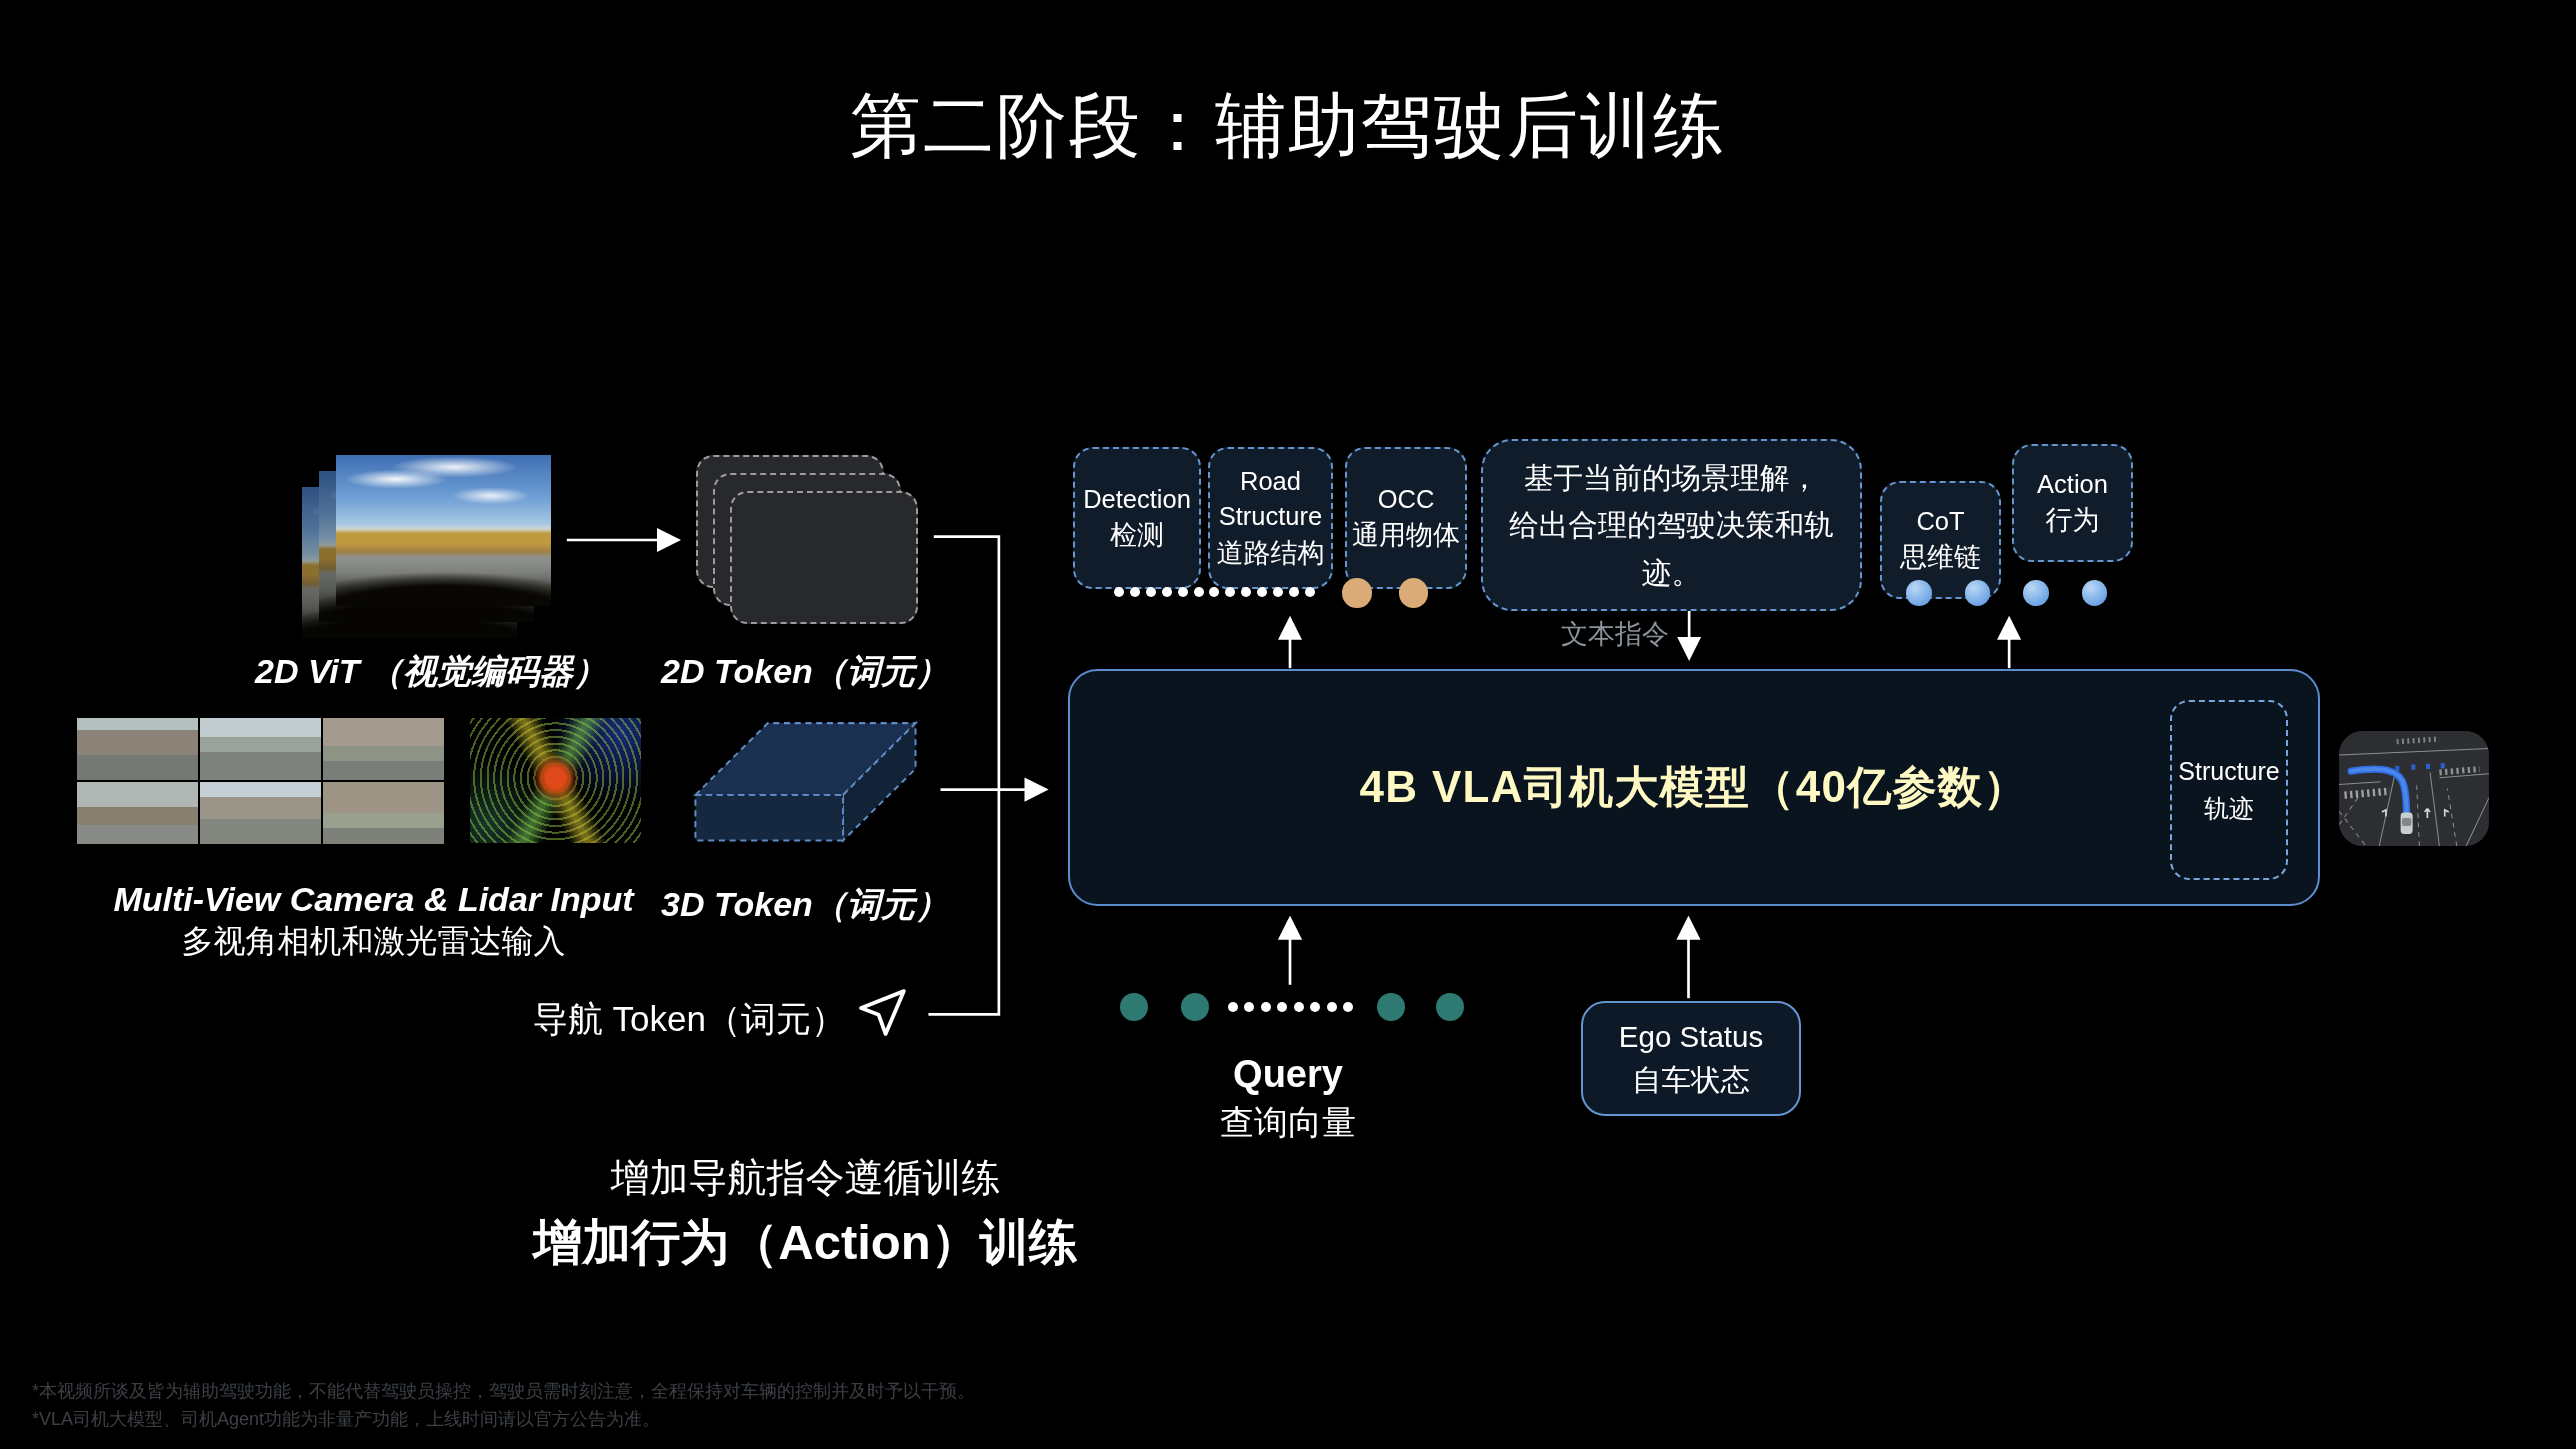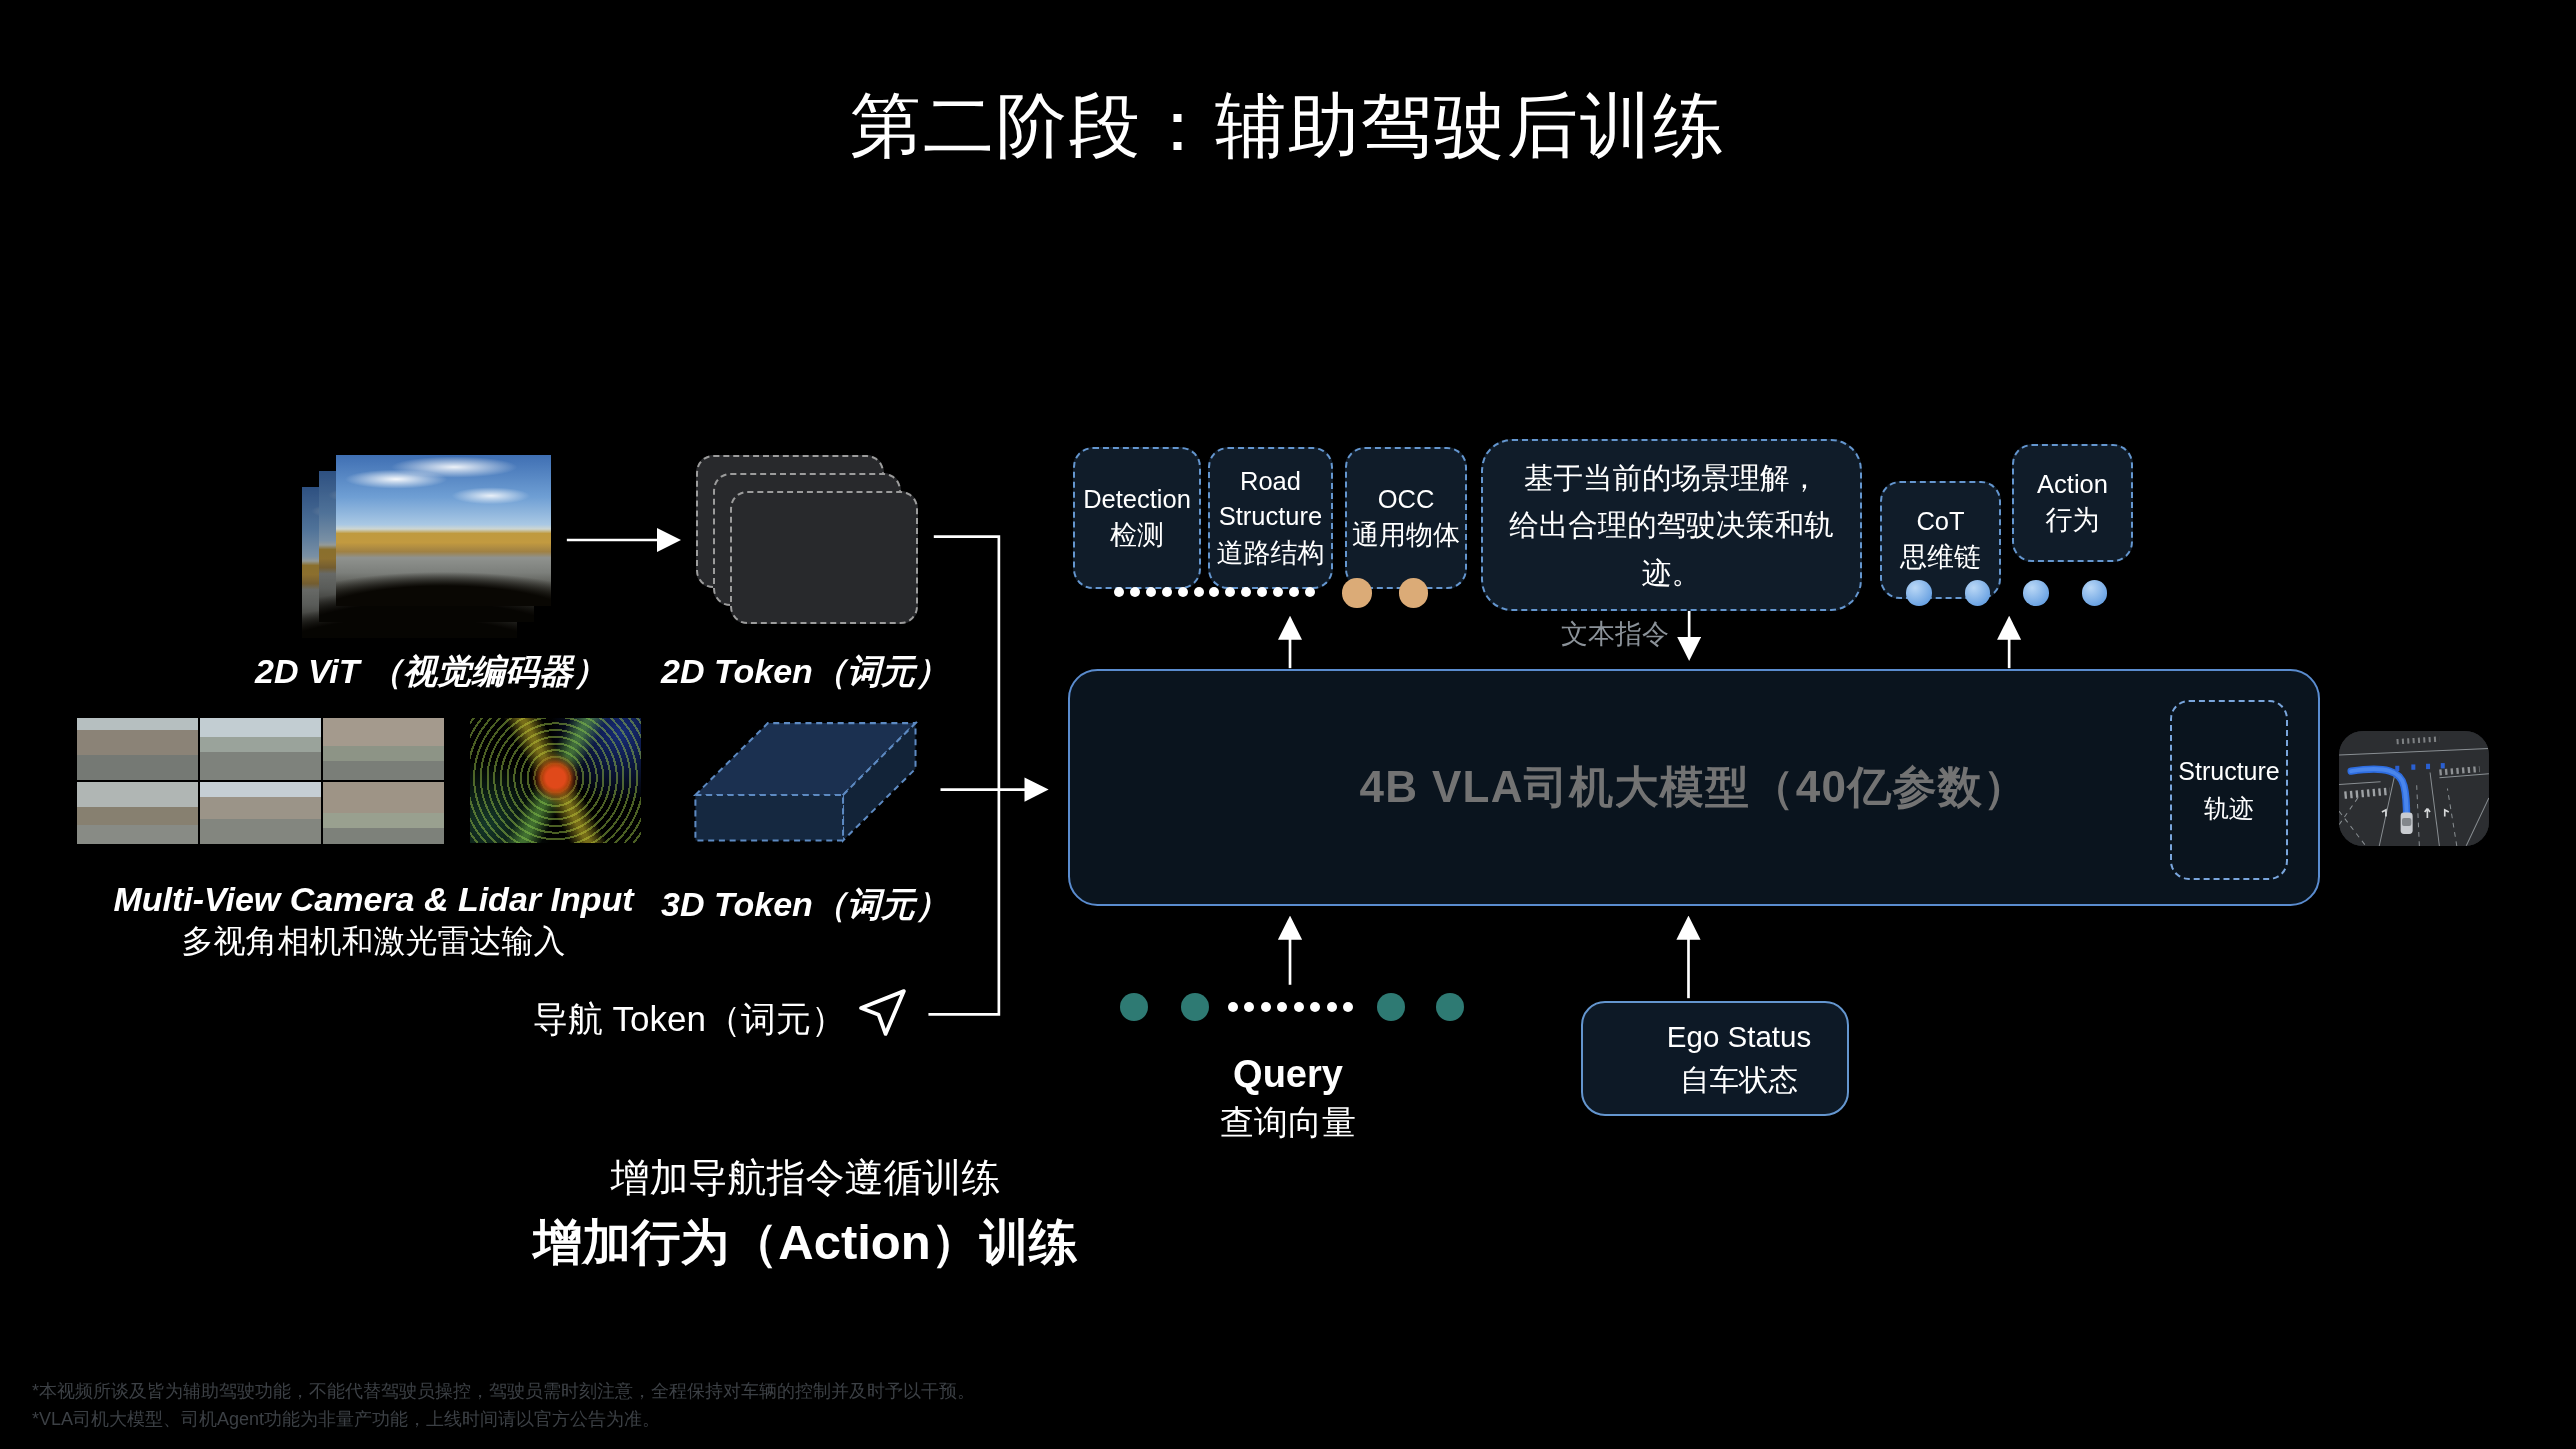--- a/index.html
+++ b/index.html
@@ -8,21 +8,21 @@
   .abs{position:absolute;}
   .ctr{text-align:center;}
   
   .obox{background:#101c29;border:2px dashed #6496cf;border-radius:20px;
         display:flex;flex-direction:column;align-items:center;justify-content:center;
         line-height:1.38;font-size:25.5px;font-weight:400;text-align:center;}
   .obox .zh{font-size:27px;}
   
   #vla-box{left:1068px;top:669px;width:1248px;height:233px;background:#0a141e;
            border:2.7px solid #5a8ccf;border-radius:29.5px;display:flex;align-items:center;justify-content:center;}
-  #vla-title{font-size:44px;font-weight:600;color:#737373;letter-spacing:1.3px;}
+  #vla-title{font-size:44px;font-weight:600;color:#fef9c3;letter-spacing:1.3px;}
   #diffusion-box{left:2170px;top:700px;width:114px;height:176px;border:2px dashed #7aa6dd;border-radius:19px;
                  display:flex;flex-direction:column;align-items:center;justify-content:center;font-size:25px;line-height:1.5;}
   
   .sbox{background:#0d1926;border:2px solid #6496cf;border-radius:24px;
         display:flex;flex-direction:column;align-items:center;justify-content:center;
         font-size:29.5px;line-height:1.45;text-align:center;}
   
   .dotrow{display:flex;align-items:center;}
   .dot{border-radius:50%;flex:0 0 auto;}
   .dot-white{width:10px;height:10px;background:#fff;}
@@ -240,21 +240,21 @@
       <span class="dot dot-white"></span>
       <span class="dot dot-white"></span>
     </div>
   <div class="abs dotrow" style="left:1377px;top:993px;gap:31px;">
       <span class="dot dot-teal"></span>
       <span class="dot dot-teal"></span>
     </div>
   <div class="abs ctr" style="left:1087px;top:1100px;width:402px;font-size:34px;font-weight:500;">查询向量</div>
   <div class="abs ctr" style="left:1087px;top:1053px;width:402px;font-size:38px;font-weight:600;">Query</div>
 
-  <div class="abs sbox" style="left:1581px;top:1001px;width:216px;height:111px;padding-left:48px;">
+  <div class="abs sbox" style="left:1581px;top:1001px;width:216px;height:111px;">
     <span>Ego Status</span>
     <span>自车状态</span>
   </div>
 
   <div class="abs fineprint" style="left:32px;top:1379px;">*本视频所谈及皆为辅助驾驶功能，不能代替驾驶员操控，驾驶员需时刻注意，全程保持对车辆的控制并及时予以干预。</div>
   <div class="abs fineprint" style="left:32px;top:1407px;">*VLA司机大模型、司机Agent功能为非量产功能，上线时间请以官方公告为准。</div>
 
 </div>
 
 

